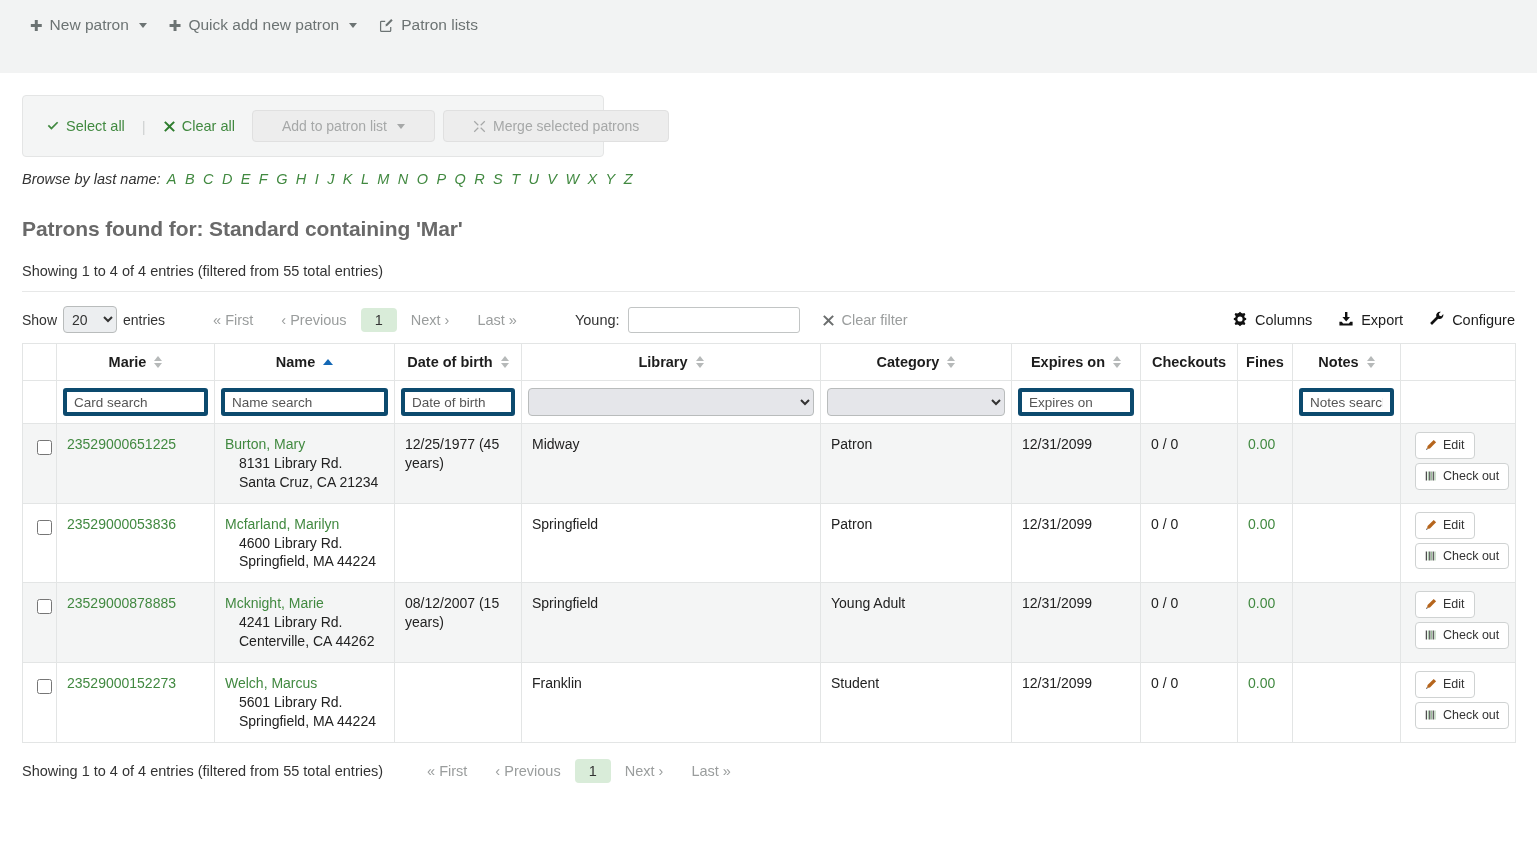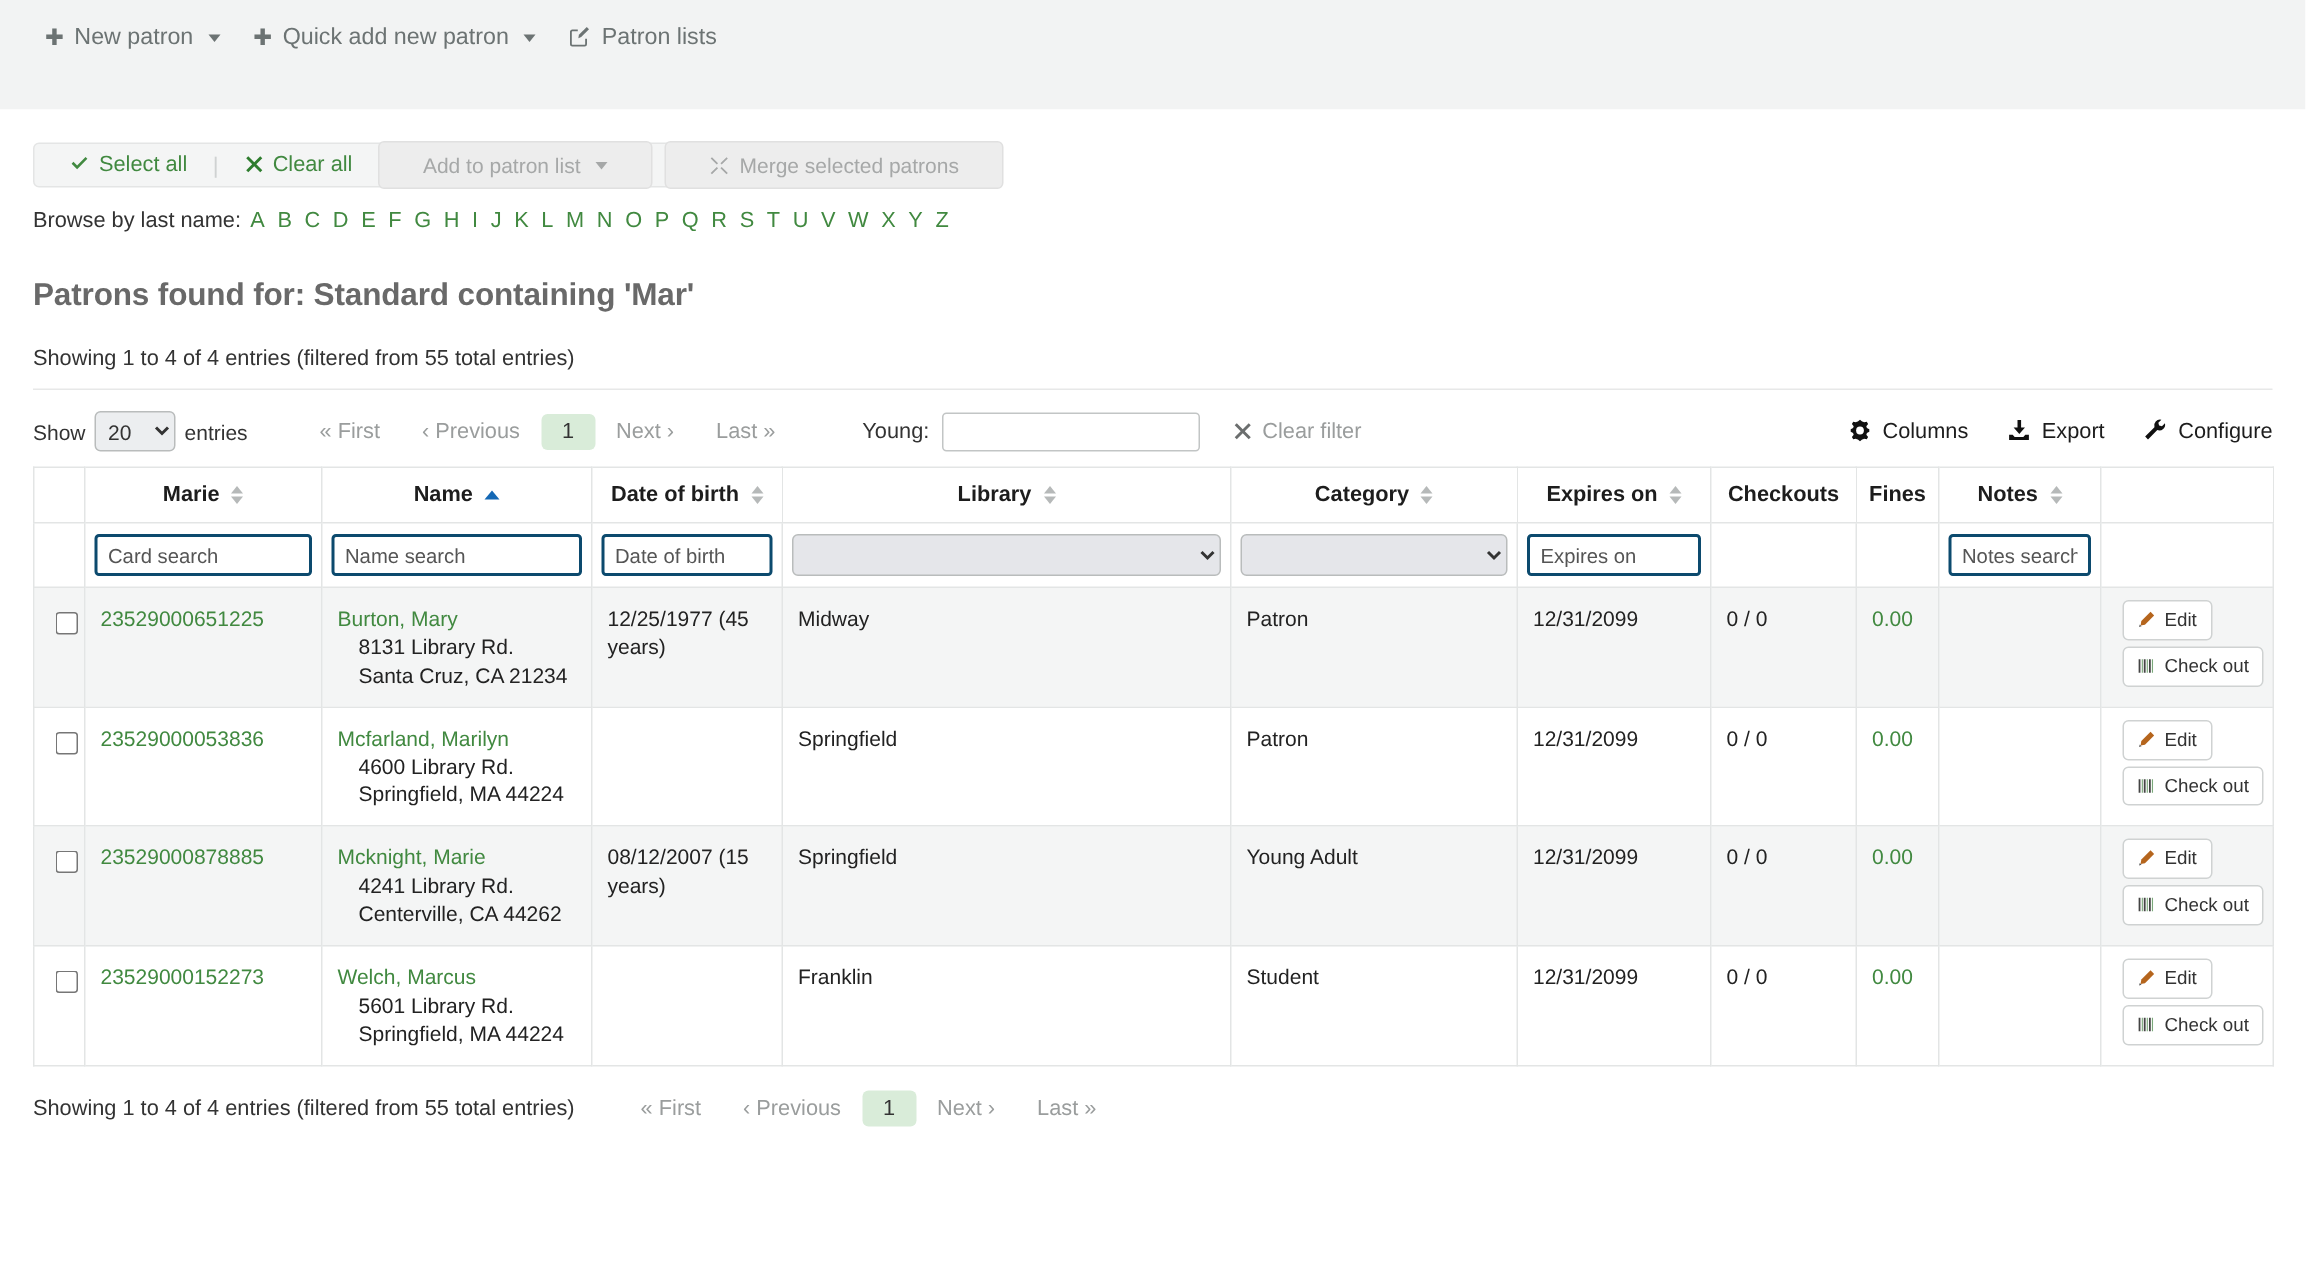--- a/index.html
+++ b/index.html
@@ -48,21 +48,21 @@
     background: #ffffff;
   }
   .whiteband { height: 22px; background: #ffffff; }
 
   .panel-wrap { padding: 0 22px; }
 
   .action-bar {
     background: #f4f5f5;
     border: 1px solid #e4e5e5;
     border-radius: 4px;
-    height: 30px;
+    height: 62px;
     display: flex;
     align-items: center;
     padding: 0 14px;
     gap: 0;
     width: 582px;
   }
   .linkbtn {
     display: inline-flex;
     align-items: center;
     gap: 6px;
@@ -96,20 +96,21 @@
     border-left: 4.5px solid transparent;
     border-right: 4.5px solid transparent;
     border-top: 5px solid #a6a8a8;
     margin-left: 3px;
   }
 
   .browse-row {
     margin: 14px 0 0 0;
     font-size: 14.5px;
     color: #333;
+    font-style: italic;
   }
   .browse-row a {
     color: #418940;
     text-decoration: none;
     padding: 0 2.2px;
     cursor: pointer;
   }
 
   h1.page-title {
     font-size: 21px;
@@ -264,21 +265,21 @@
   tr.filter-row td {
     background: #ffffff;
     padding: 7px 6px;
     border-top: 1px solid #e3e5e5;
   }
   tr.filter-row input {
     width: 100%;
     font-family: "Liberation Sans", sans-serif;
     font-size: 13.5px;
     height: 28px;
-    border: 2px solid #0c4a6e;
+    border: 4px solid #0c4a6e;
     border-radius: 3px;
     padding: 2px 7px;
     background: #fff;
     color: #555;
   }
   tr.filter-row input::placeholder { color: #555; opacity: 1; }
   tr.filter-row select {
     width: 100%;
     font-family: "Liberation Sans", sans-serif;
     font-size: 13.5px;

